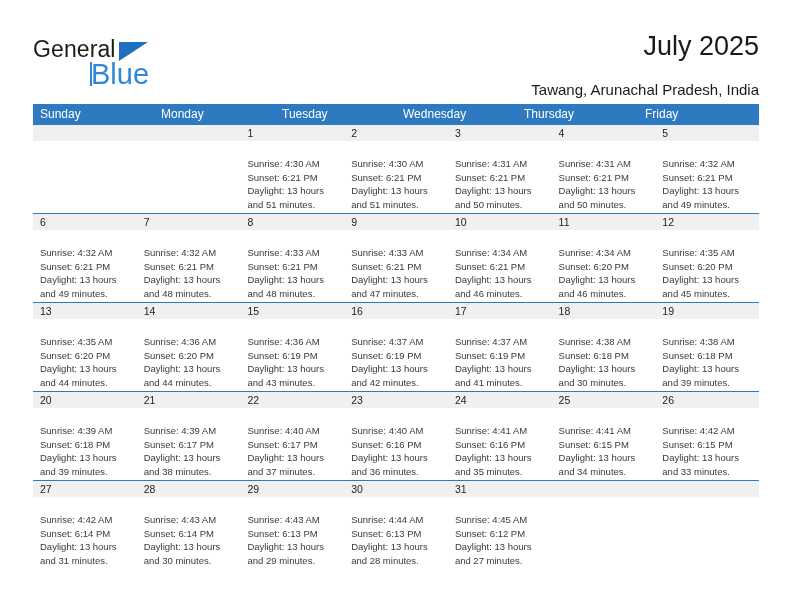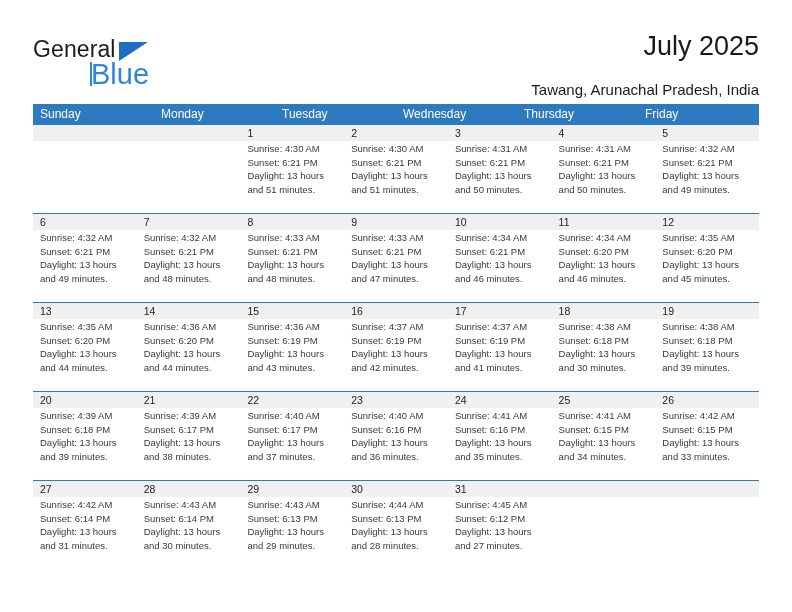--- a/index.html
+++ b/index.html
@@ -136,21 +136,21 @@
     position: relative;
     z-index: 2;
     font-size: 10.5px;
     color: #222222;
     line-height: 16px;
     height: 16px;
   }
   .lines {
     position: relative;
     z-index: 2;
-    margin-top: 1px;
+    margin-top: 16px;
   }
   .lines div {
     font-size: 9.5px;
     color: #3a3a3a;
     line-height: 13.5px;
     white-space: nowrap;
   }
   .cell.empty .daynum { visibility: hidden; }
 </style>
 </head>

